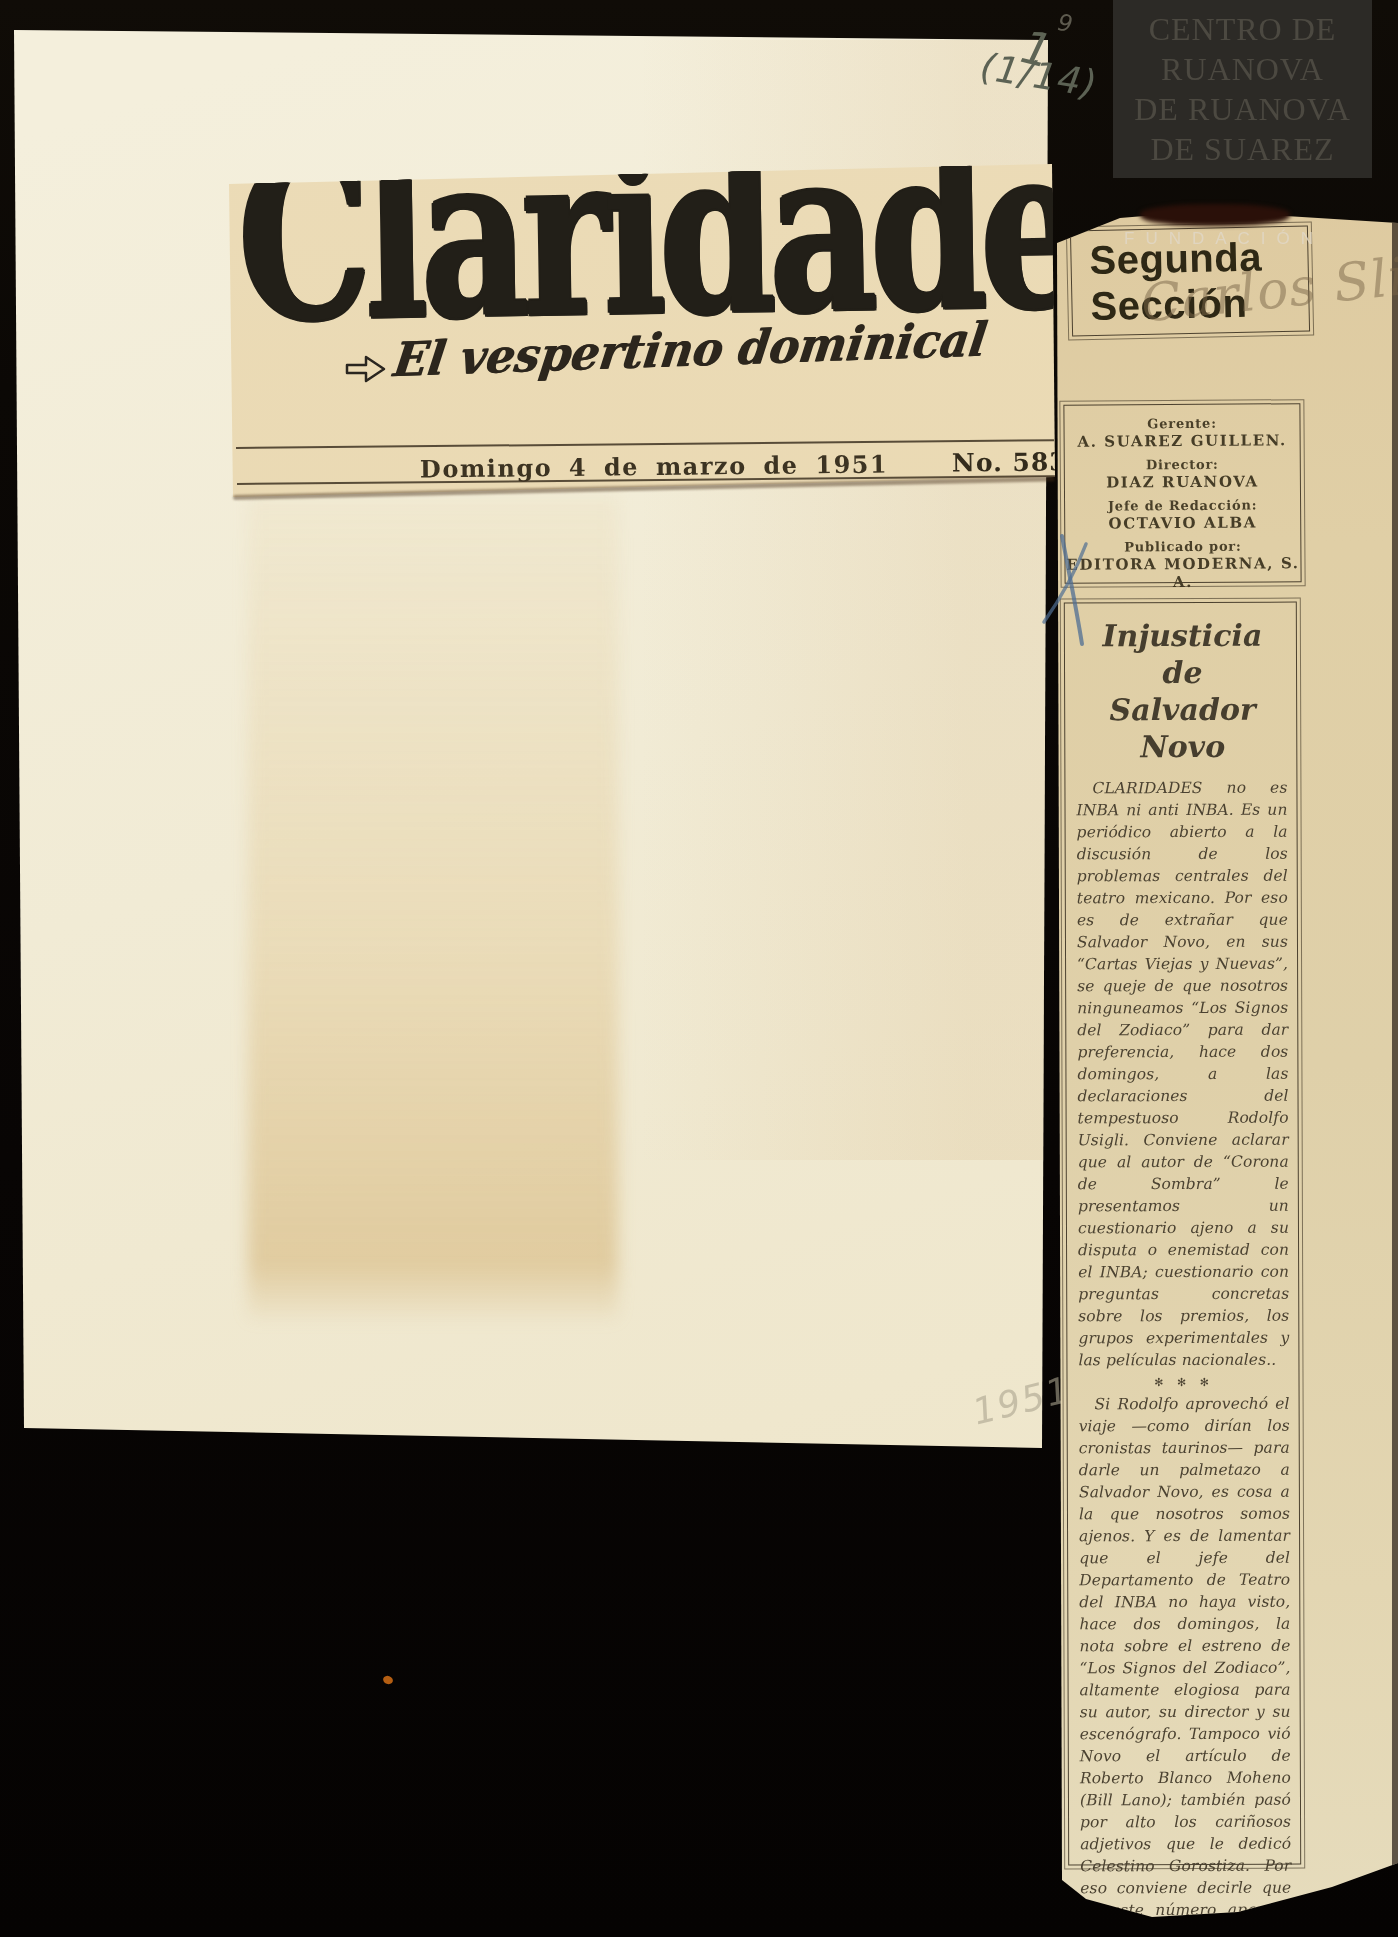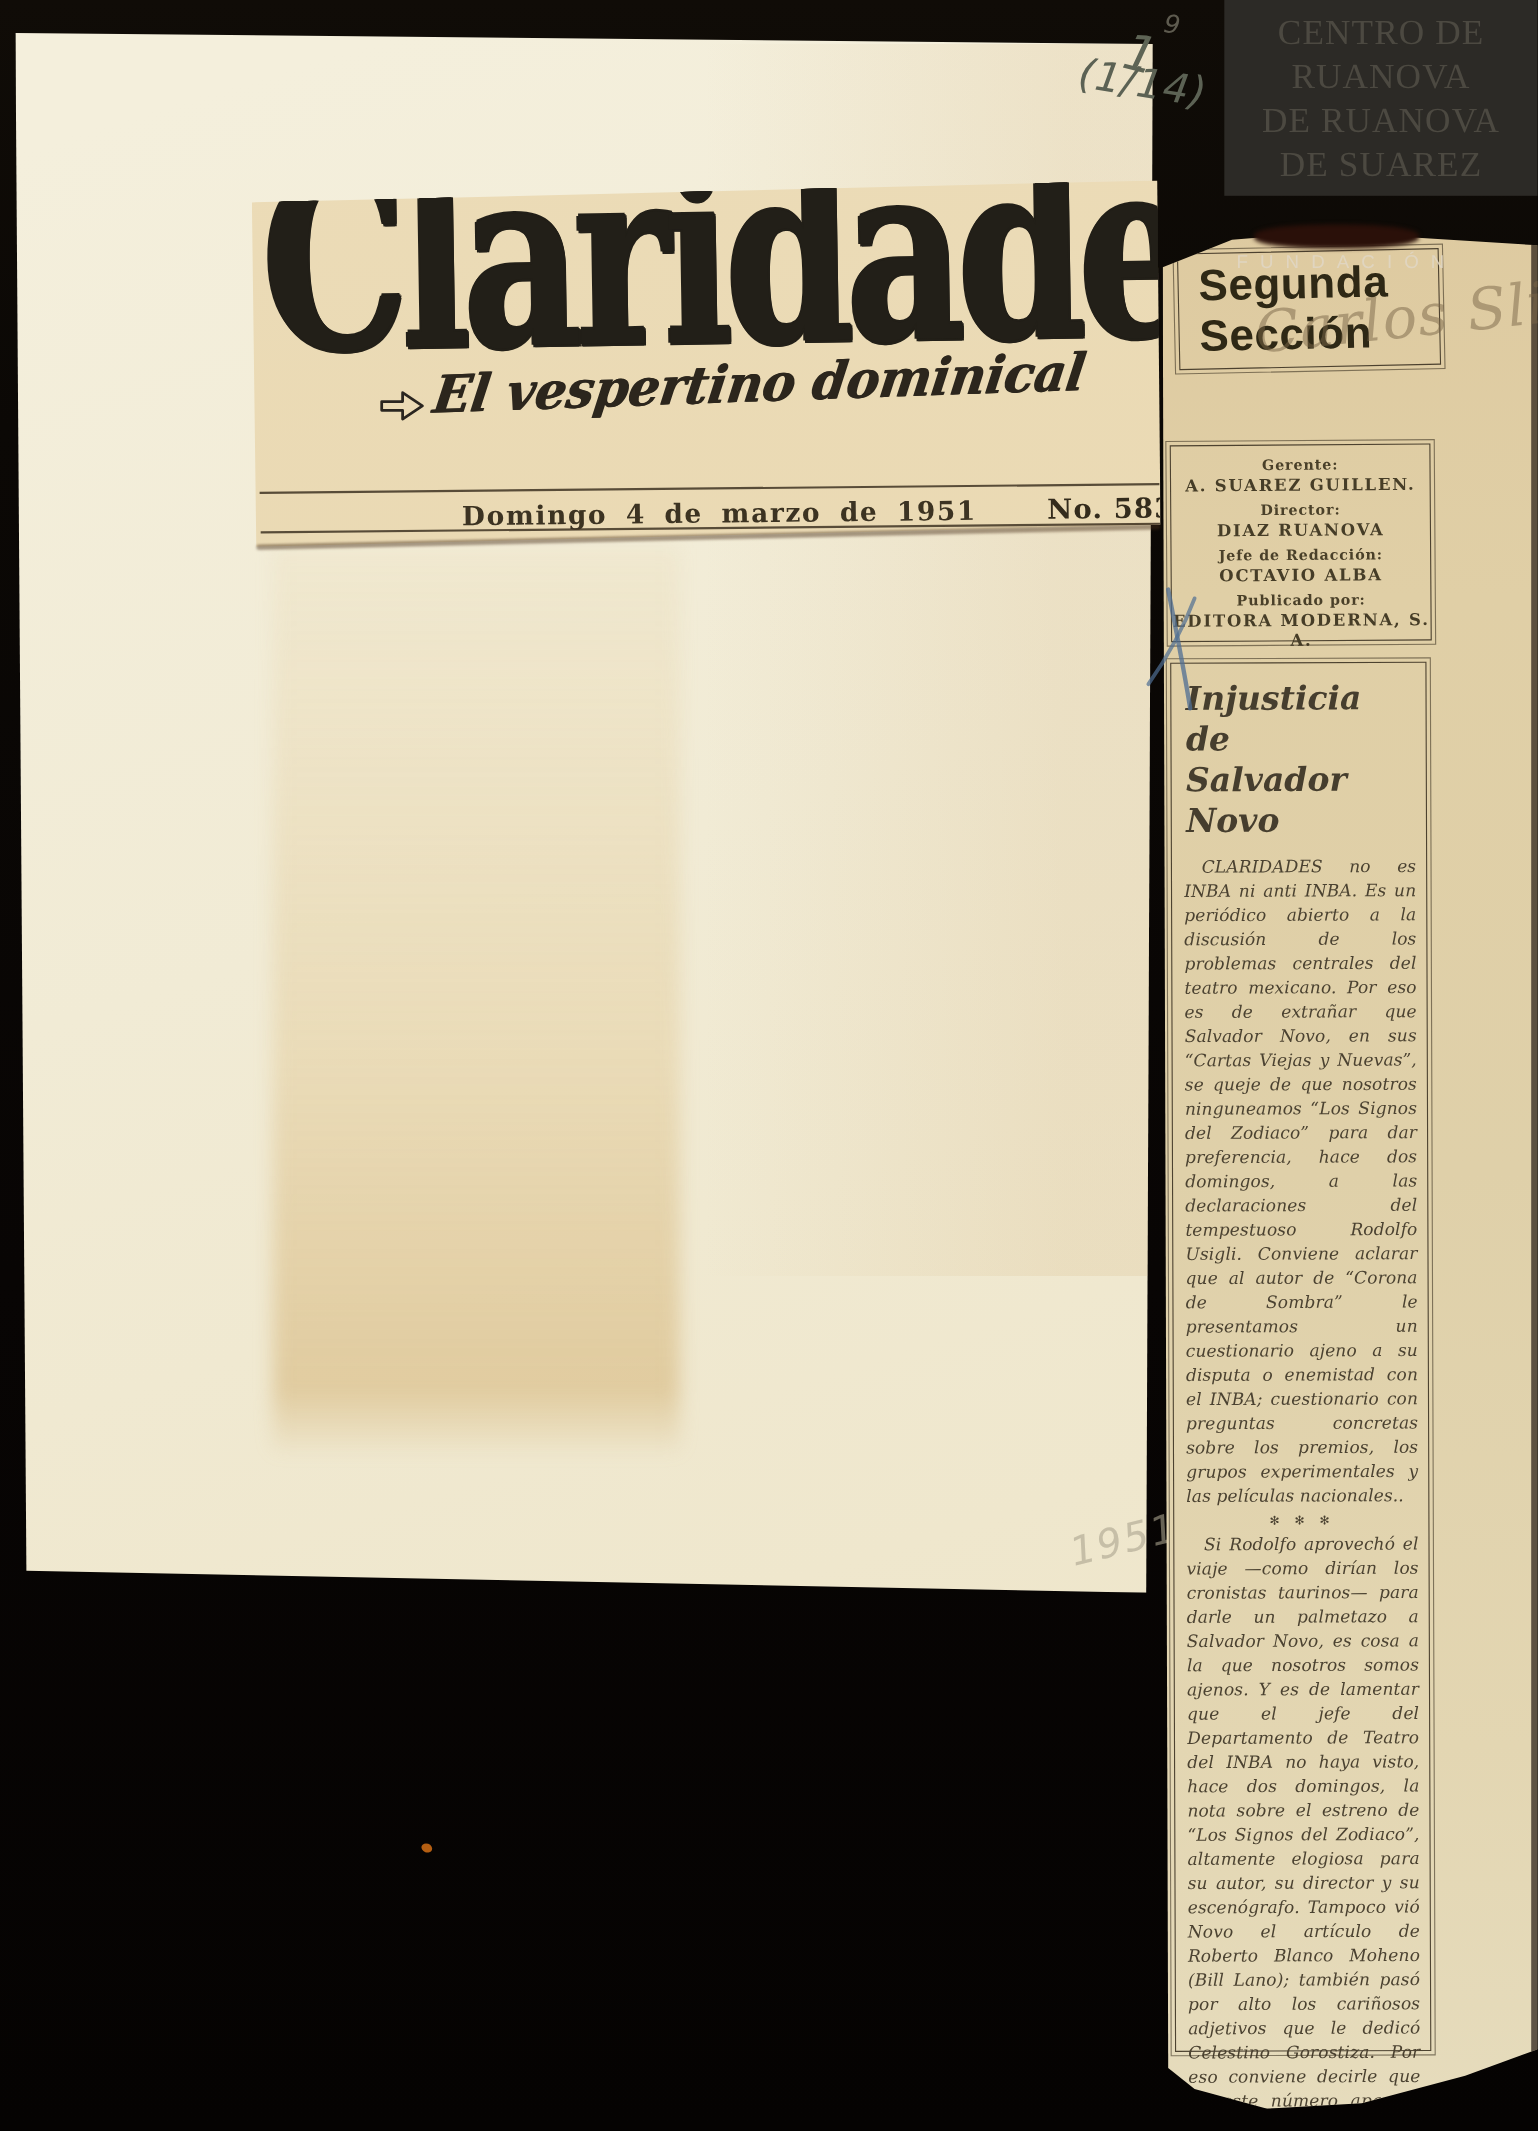--- a/index.html
+++ b/index.html
@@ -97,35 +97,35 @@
   .staff-name{
     font-family:"DejaVu Serif",serif;font-weight:bold;font-size:15px;color:#463d27;
     letter-spacing:1.6px;margin-top:1px;
   }
   .article-box{
     left:1066px;top:602px;width:233px;height:1263px;
     padding:14px 9px 0 11px;transform:rotate(-0.2deg);
   }
   .article-title{
     font-family:"DejaVu Serif",serif;font-style:italic;font-size:30px;line-height:37px;
-    color:#463e2e;letter-spacing:0px;word-spacing:5px;margin:0 0 12px 2px;
+    color:#463e2e;letter-spacing:0px;word-spacing:5px;margin:0 0 12px 2px;text-align:center;
   }
   .article-body p{
     font-family:"DejaVu Serif",serif;font-style:italic;font-size:15.5px;line-height:22px;
     color:#4b4231;text-align:justify;text-indent:16px;margin:0;letter-spacing:0.1px;
   }
   .sep{
     font-family:"DejaVu Serif",serif;font-size:11px;color:#4b4231;text-align:center;
     letter-spacing:5px;margin:5px 0 4px 0;
   }
   .right-edge{left:1392px;top:222px;width:6px;height:1645px;background:rgba(22,13,7,0.65);}
 
   
   .cehm-overlay{
-    left:1113px;top:0;width:285px;height:178px;
+    left:1113px;top:0;width:259px;height:178px;
     background:rgba(45,43,39,0.97);
     text-align:center;padding-top:9px;box-sizing:border-box;
   }
   .cehm-overlay .stamp-line{
     font-family:"Liberation Serif",serif;font-size:32px;line-height:40px;
     color:#4c4941;letter-spacing:1px;
   }
   .torn-blob{left:1140px;top:204px;width:150px;height:22px;background:#2a1009;border-radius:45%;filter:blur(2px);}
 
   

